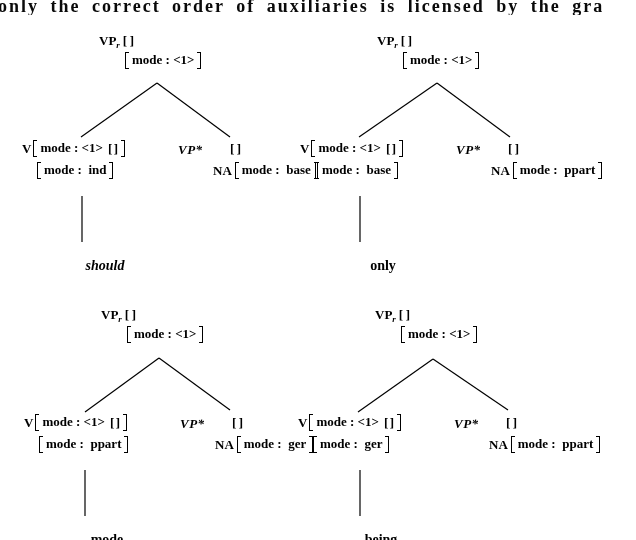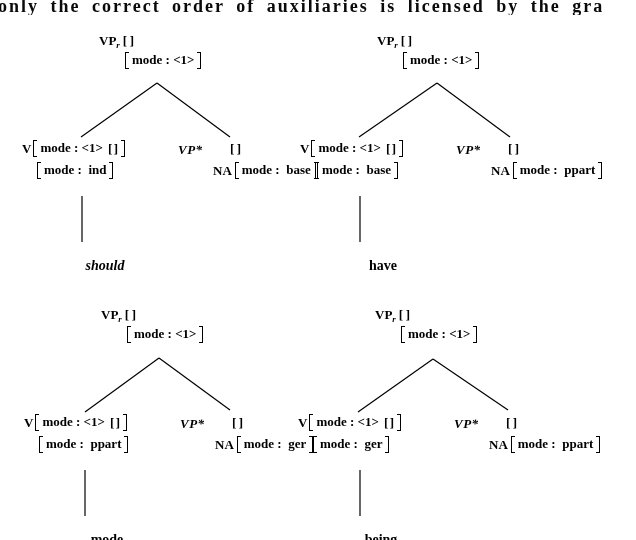--- a/index.html
+++ b/index.html
@@ -114,21 +114,21 @@
         <span class="fsc">mode :  base</span>
         <span class="br r"></span>
       </span></div>
   <div class="node vpstar">VP*</div>
   <div class="node foot-top"><span class="efs">[]</span></div>
   <div class="node foot-bot"><span class="na">NA</span><span class="fs">
         <span class="br l"></span>
         <span class="fsc">mode :  ppart</span>
         <span class="br r"></span>
       </span></div>
-  <div class="node anchor">have</div>
+  <div class="node anchor">only</div>
 </div>
 
 <div class="tree t3">
   <svg class="tlines" width="340" height="245">
     <line x1="157" y1="54" x2="83" y2="108"></line>
     <line x1="157" y1="54" x2="228" y2="106"></line>
     <line x1="83" y1="166" x2="83" y2="212"></line>
   </svg>
   <div class="node root-l1"><span>VP</span><span class="sub">r</span><span class="efs">[]</span></div>
   <div class="node root-l2"><span class="fs">

